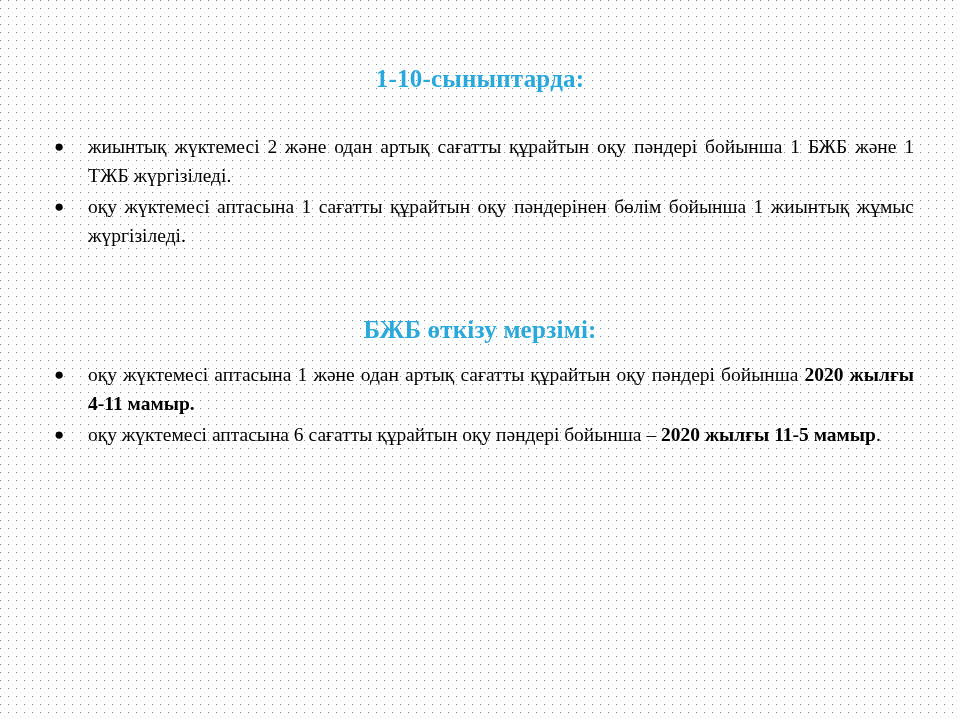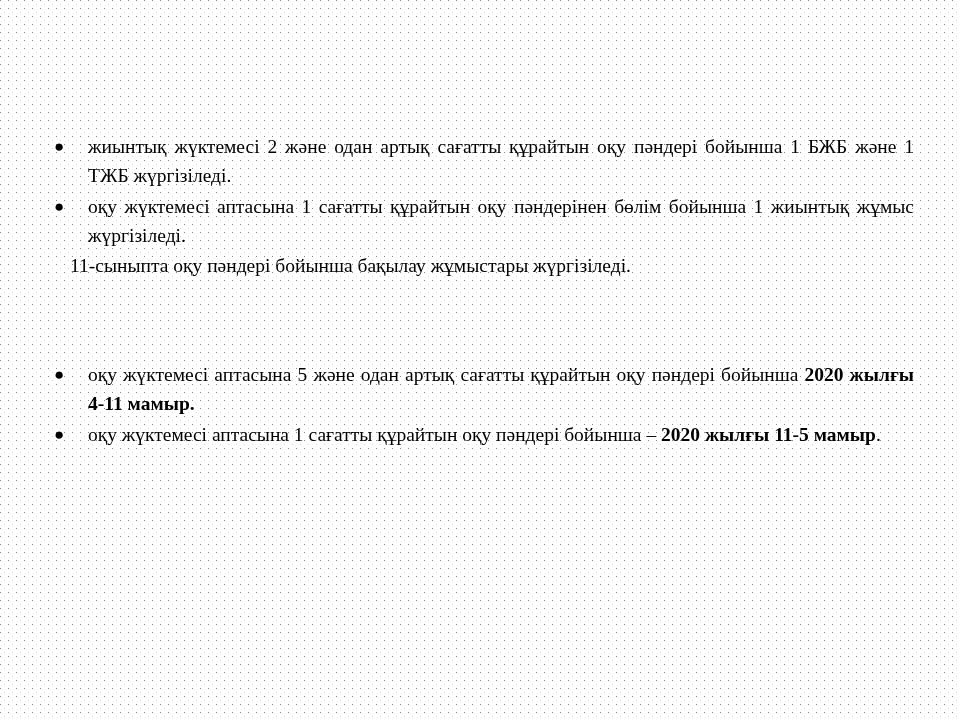--- a/index.html
+++ b/index.html
@@ -95,47 +95,52 @@
   }
 
   
   .u-space { white-space: pre; }
 </style>
 </head>
 <body>
 
 <div id="slide" style="background-color: rgb(255, 255, 255); background-image: radial-gradient(circle at 0.5px 0.5px, rgb(127, 138, 153) 0.6px, rgba(255, 255, 255, 0) 0.8px), radial-gradient(circle at 0.5px 0.5px, rgb(211, 216, 222) 0.6px, rgba(255, 255, 255, 0) 0.8px);">
 
+  <div id="heading-1" class="heading" style="color: rgb(41, 168, 221);">
+    <span>1-10-сыныптарда:</span>
+  </div>
 
   <div id="block-1" class="block" style="color: rgb(0, 0, 0);">
     <ul class="bullets">
 
       <li>
         <span class="bullet-dot">●</span>
         <div class="just"><span>жиынтық жүктемесі </span><span class="u u-space">2 және одан артық </span><span>сағатты құрайтын оқу пәндері бойынша 1  БЖБ және 1 ТЖБ  жүргізіледі.</span></div>
       </li>
 
       <li>
         <span class="bullet-dot">●</span>
         <div class="just"><span>оқу жүктемесі аптасына </span><span class="u u-space">1 сағатты </span><span>құрайтын оқу пәндерінен бөлім бойынша 1 жиынтық жұмыс жүргізіледі.</span></div>
       </li>
     </ul>
 
-    <p class="plain-line">11-сыныпта оқу пәндері бойынша бақылау жұмыстары жүргізіледі.</p>
   </div>
 
+  <div id="heading-2" class="heading" style="color: rgb(41, 168, 221);">
+    <span>БЖБ өткізу мерзімі:</span>
+  </div>
 
   <div id="block-2" class="block" style="color: rgb(0, 0, 0);">
     <ul class="bullets">
 
       <li>
         <span class="bullet-dot">●</span>
-        <div class="just"><span>оқу жүктемесі аптасына 5 және одан артық сағатты құрайтын оқу пәндері бойынша </span><span class="b">2020 жылғы 4-11 мамыр.</span><span></span></div>
+        <div class="just"><span>оқу жүктемесі аптасына 1 және одан артық сағатты құрайтын оқу пәндері бойынша </span><span class="b">2020 жылғы 4-11 мамыр.</span><span></span></div>
       </li>
 
       <li>
         <span class="bullet-dot">●</span>
-        <div class="just"><span>оқу жүктемесі аптасына 1 сағатты құрайтын оқу пәндері бойынша – </span><span class="b">2020 жылғы 11-5 мамыр</span><span>.</span></div>
+        <div class="just"><span>оқу жүктемесі аптасына 6 сағатты құрайтын оқу пәндері бойынша – </span><span class="b">2020 жылғы 11-5 мамыр</span><span>.</span></div>
       </li>
     </ul>
   </div>
 
 </div>
 
 </body></html>

